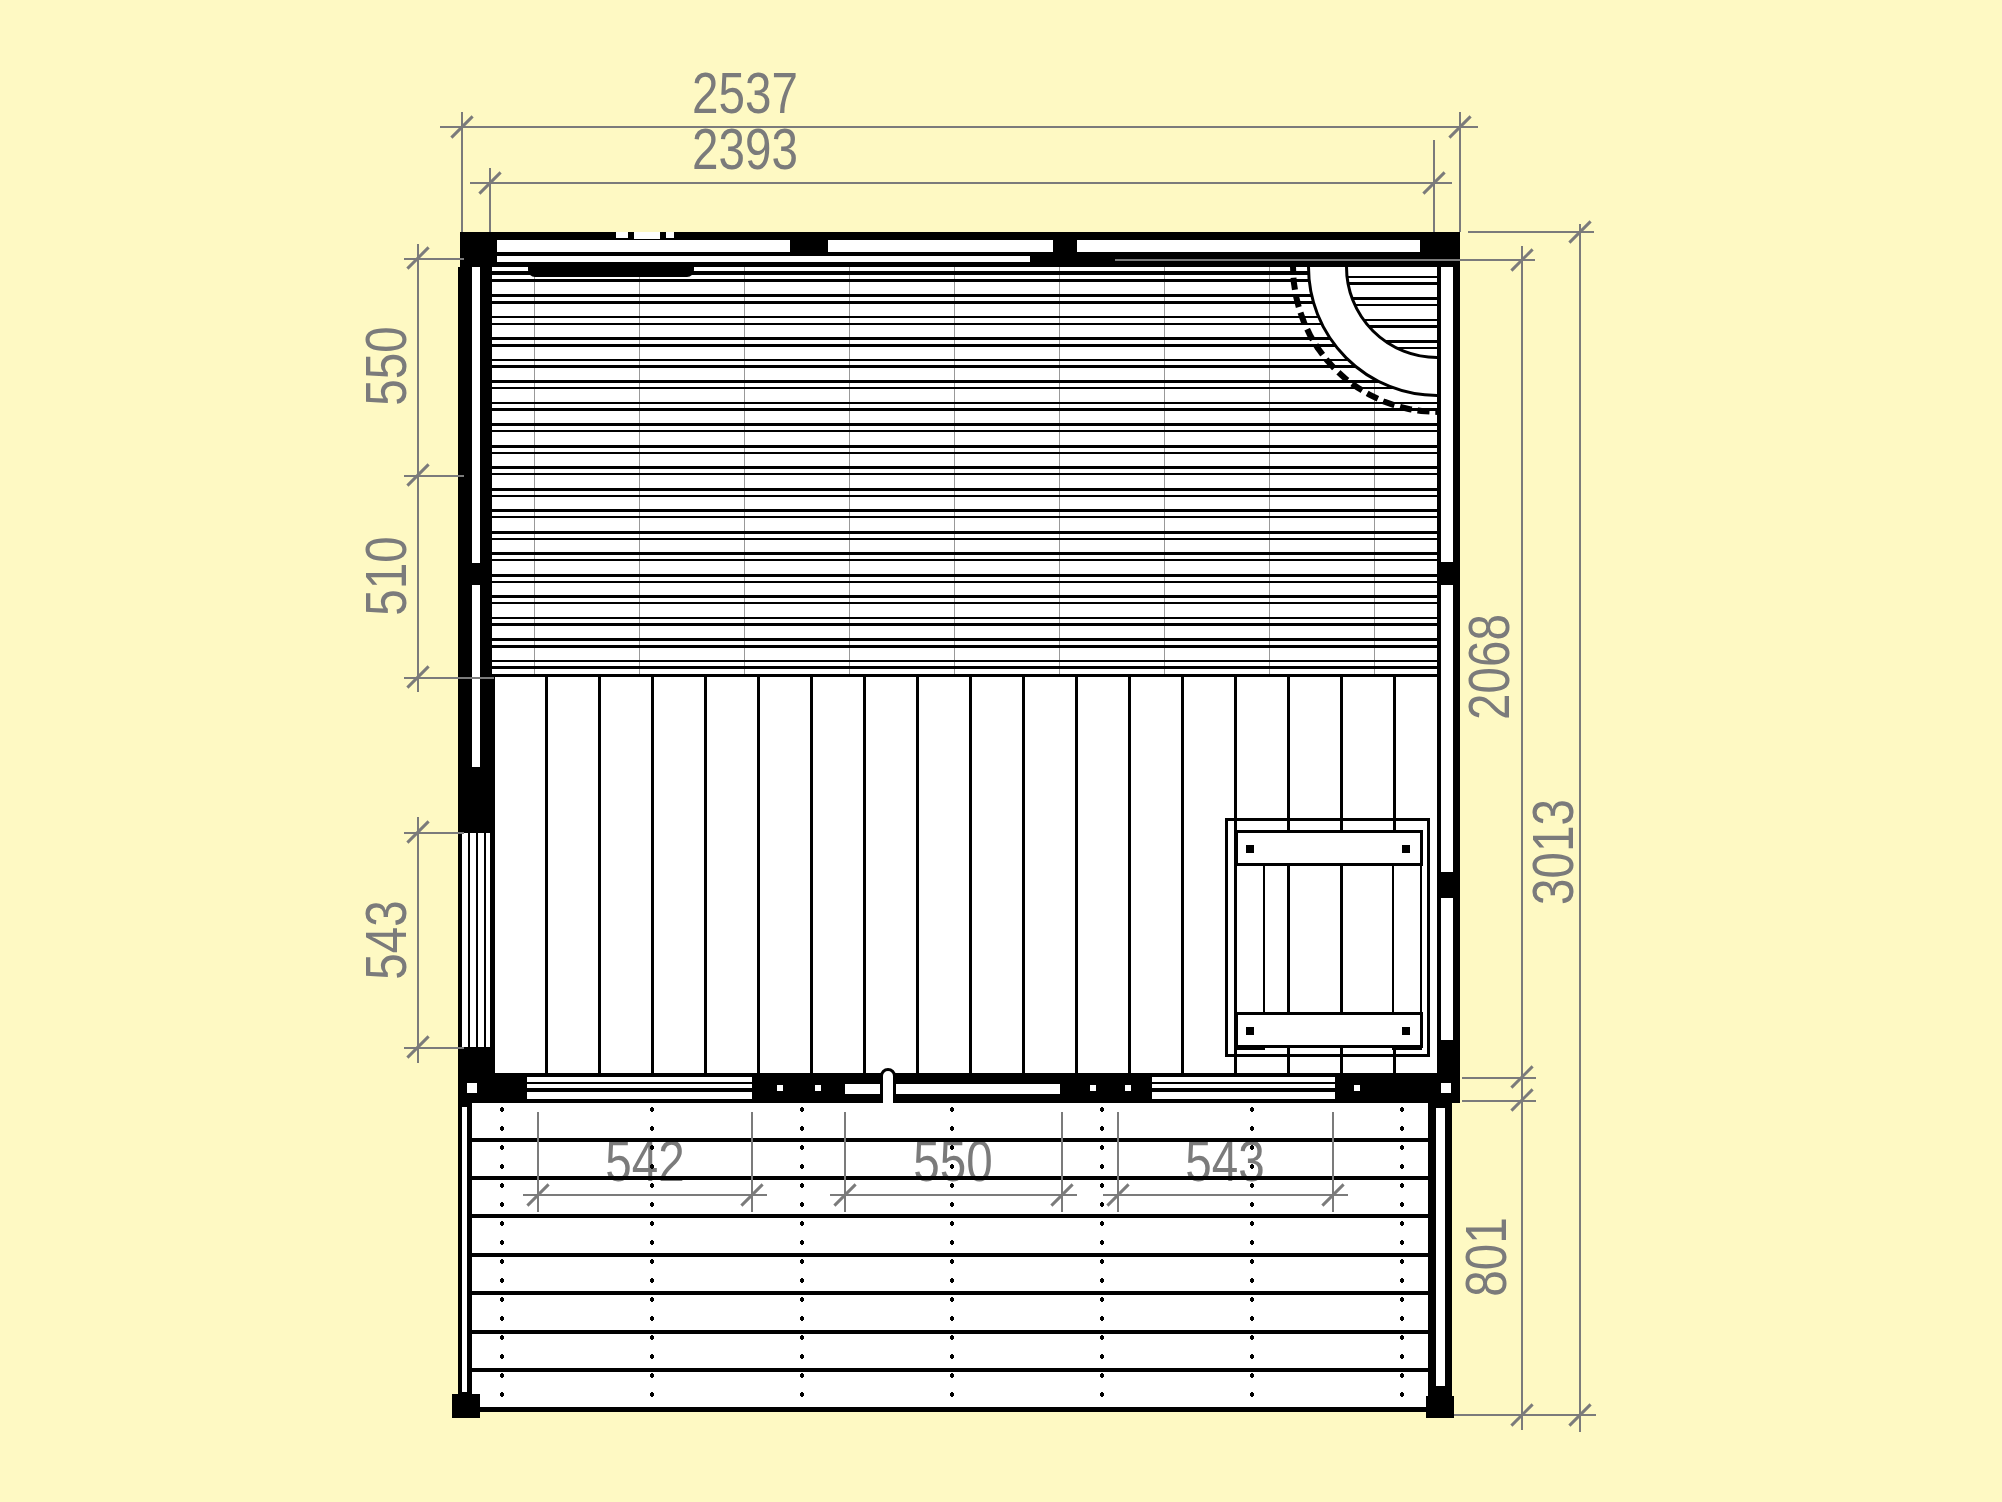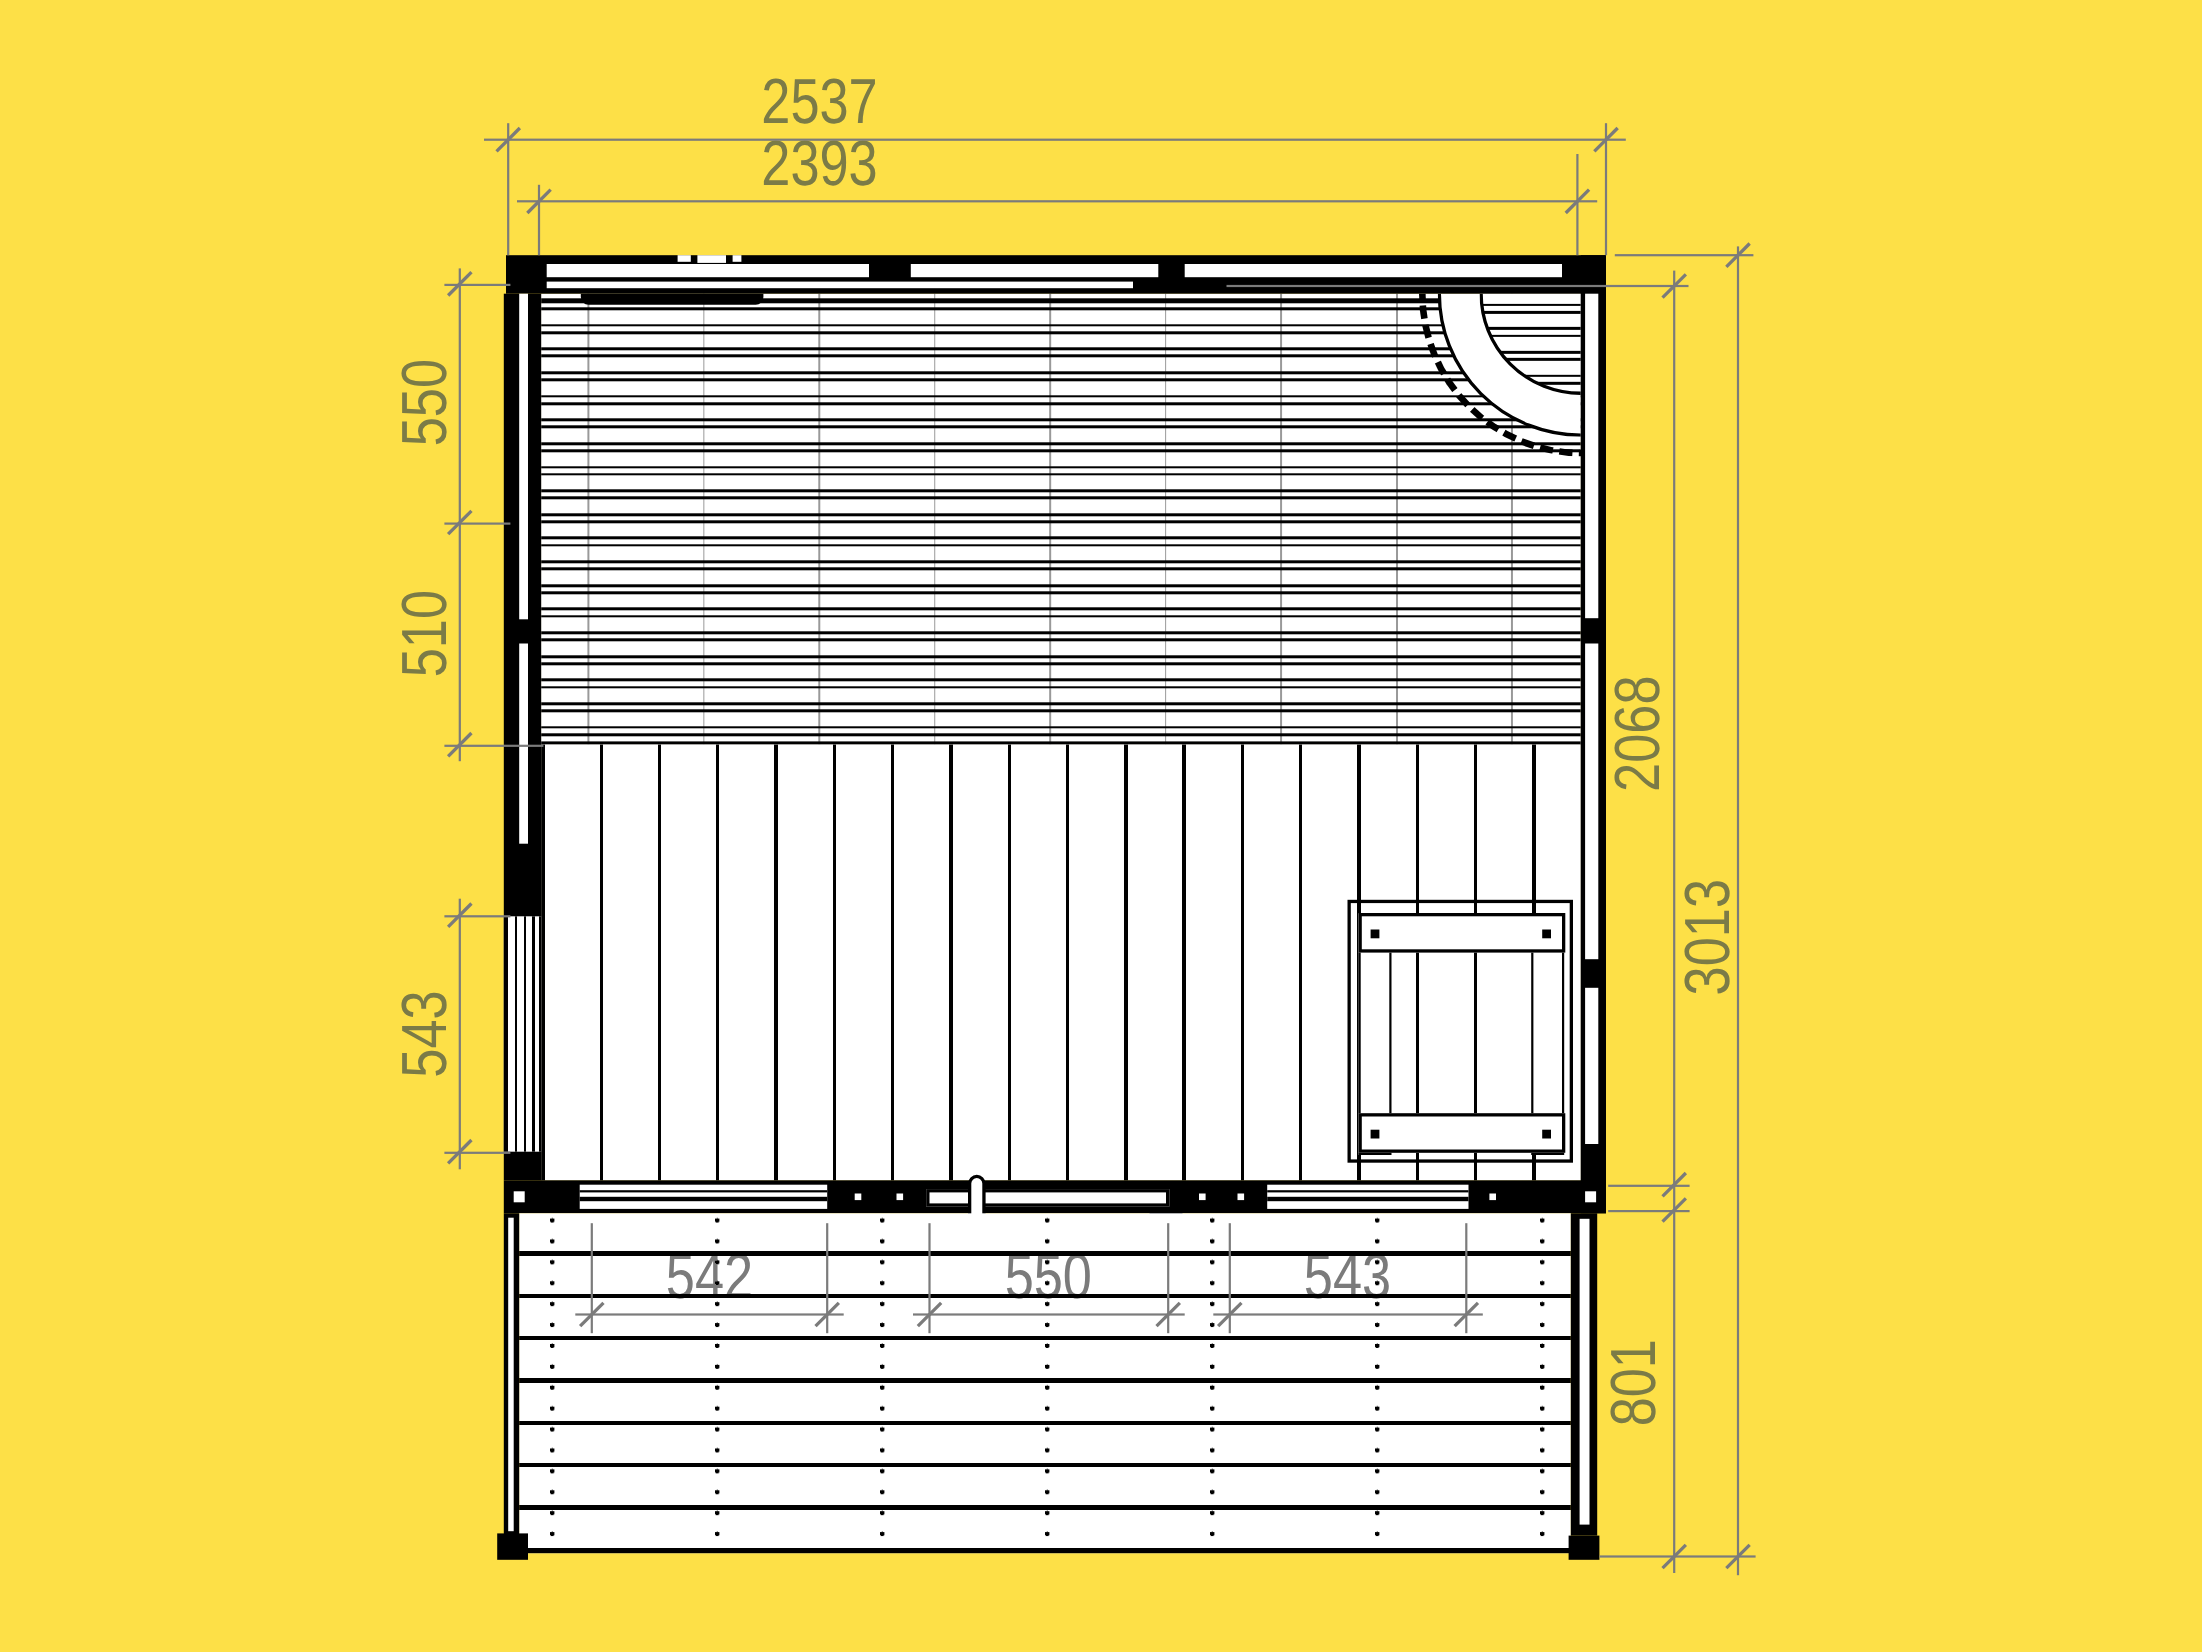--- a/index.html
+++ b/index.html
@@ -1,16 +1,16 @@
 <!DOCTYPE html>
 <html><head>
 <meta charset="utf-8">
 <style>
   html,body{margin:0;padding:0;background:#fff;}
-  #canvas{position:relative;width:2002px;height:1502px;background:#fde047;overflow:hidden;
+  #canvas{position:relative;width:2002px;height:1502px;background:#fef9c3;overflow:hidden;
           font-family:"Liberation Sans",sans-serif;}
   .abs{position:absolute;}
   .blk{position:absolute;background:#000;}
   .wht{position:absolute;background:#fff;}
   
   .dl{position:absolute;background:#7b7b7b;}
   .tick{position:absolute;width:30px;height:3px;background:#7b7b7b;
         transform:translate(-50%,-50%) rotate(-45deg);}
   .dt{position:absolute;color:#7b7b7b;font-size:58px;line-height:1;white-space:nowrap;
       mix-blend-mode:darken;}

